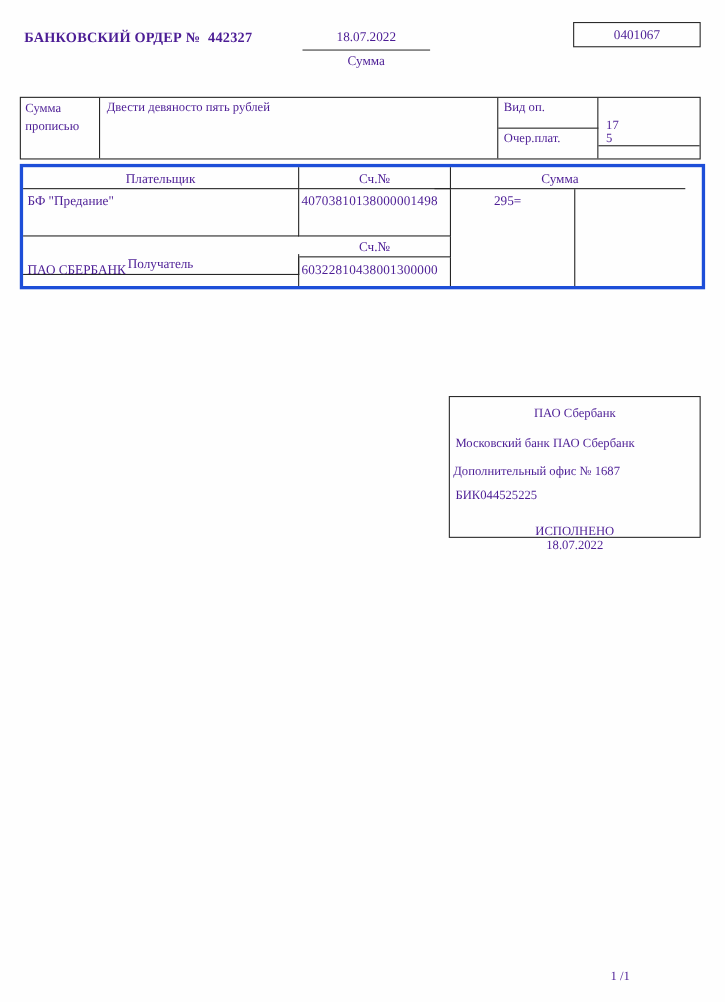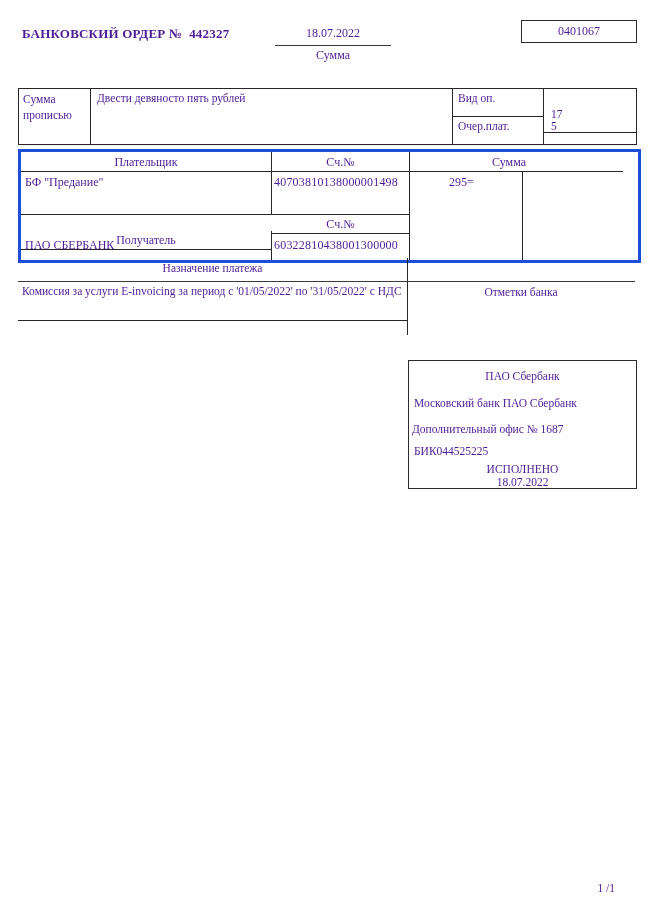--- a/index.html
+++ b/index.html
@@ -84,25 +84,25 @@
   .stamp {
     left: 408px; top: 360px; width: 227px; height: 127px;
     border: 1px solid #2b2b2b;
     font-size: 11.5px;
   }
   .stamp .s-center { text-align: center; }
   .stamp .s1 { margin-top: 9px; }
   .stamp .s2 { margin: 15px 0 0 5px; }
   .stamp .s3 { margin: 14px 0 0 3px; }
   .stamp .s4 { margin: 10px 0 0 5px; }
-  .stamp .s5 { margin-top: 6px; }
+  .stamp .s5 { margin-top: 20px; }
   .stamp .s6 { margin-top: 1px; }
   .page-number {
     left: 555px; top: 882px; width: 60px;
-    text-align: right; font-size: 11.5px;
+    text-align: left; font-size: 11.5px;
   }
 </style>
 </head>
 <body>
 
 <div class="page">
 
   <div class="abs doc-title">БАНКОВСКИЙ ОРДЕР №  442327</div>
   <div class="abs date-value">18.07.2022</div>
   <div class="abs date-label">Сумма</div>
@@ -124,28 +124,20 @@
     <div class="cell r2c1">БФ "Предание"</div>
     <div class="cell r2c2">40703810138000001498</div>
     <div class="cell sum-left">295=</div>
     <div class="cell sum-right"></div>
     <div class="cell r3c1 hdr">Получатель</div>
     <div class="cell r3c2 hdr">Сч.№</div>
     <div class="cell r4c1">ПАО СБЕРБАНК</div>
     <div class="cell r4c2">60322810438001300000</div>
   </div>
 
-  <div class="abs purpose">
-    <div class="vline"></div>
-    <div class="hline1"></div>
-    <div class="hline2"></div>
-    <div class="p-hdr">Назначение платежа</div>
-    <div class="p-text">Комиссия за услуги E-invoicing за период с '01/05/2022' по '31/05/2022' с НДС</div>
-    <div class="p-marks">Отметки банка</div>
-  </div>
 
   <div class="abs stamp">
     <div class="s1 s-center">ПАО Сбербанк</div>
     <div class="s2">Московский банк ПАО Сбербанк</div>
     <div class="s3">Дополнительный офис № 1687</div>
     <div class="s4">БИК044525225</div>
     <div class="s5 s-center">ИСПОЛНЕНО</div>
     <div class="s6 s-center">18.07.2022</div>
   </div>
 

